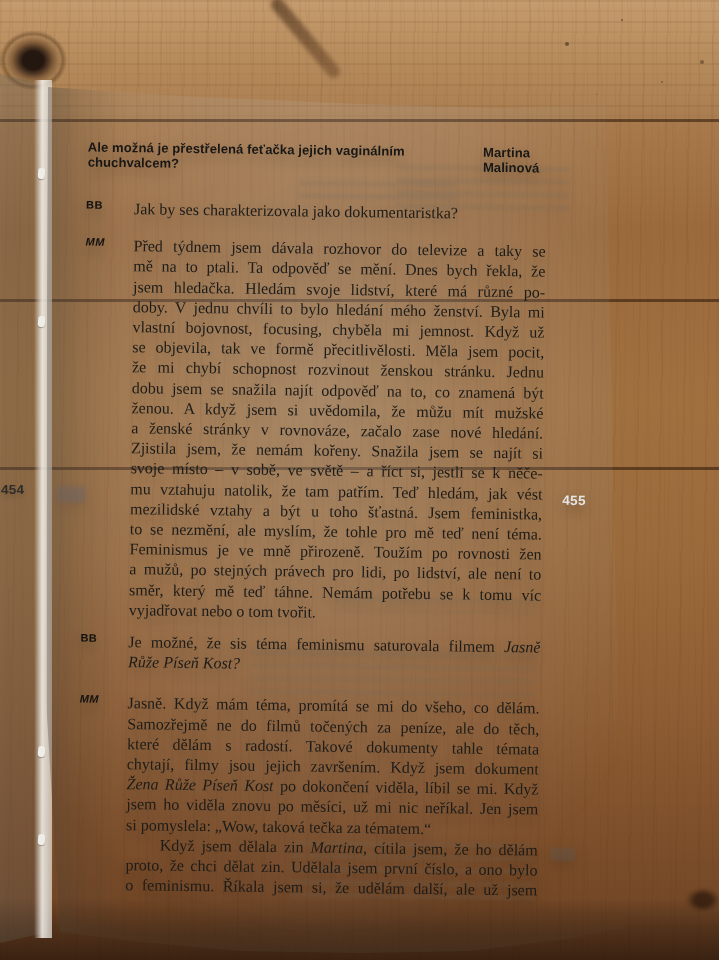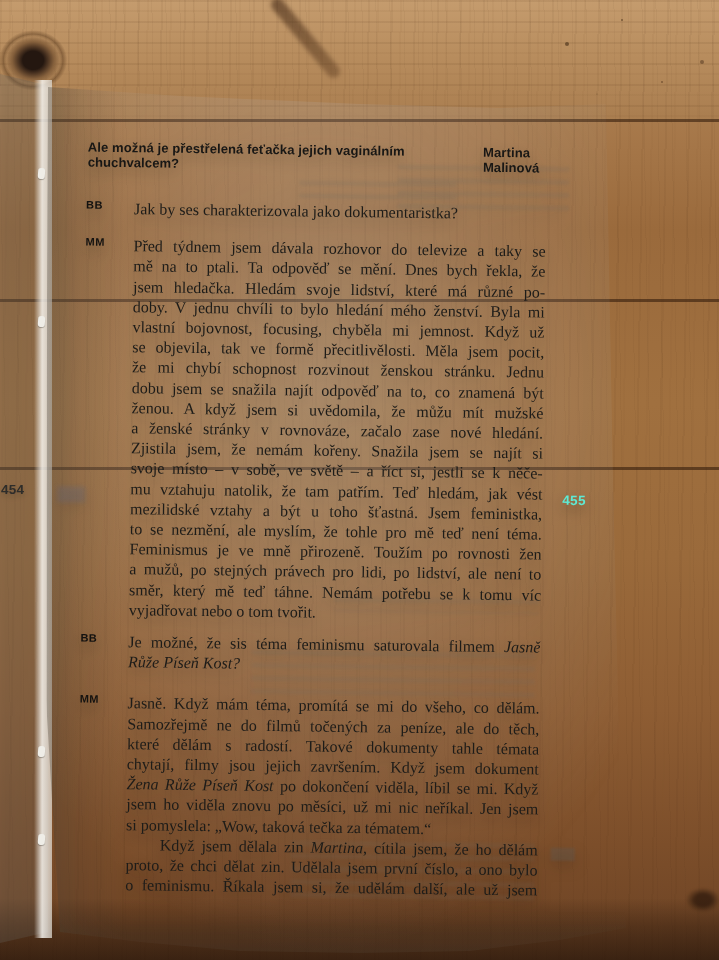--- a/index.html
+++ b/index.html
@@ -67,25 +67,25 @@
 
   
   .content{position:absolute;inset:0;transform:rotate(.75deg);transform-origin:120px 140px;color:#1c1b18;}
   .header{position:absolute;left:88px;top:140px;width:498px;display:flex;justify-content:space-between;
     font:bold 13px/15px "Liberation Sans",sans-serif;color:#181715;letter-spacing:.1px;}
   .textcol{position:absolute;left:135px;top:199px;width:412px;
     font-family:"Liberation Serif","DejaVu Serif",serif;font-size:16px;color:#1d1c19;}
   .turn{position:relative;}
   .t1{margin-top:17px}.t2{margin-top:12px}.t3{margin-top:21px}
   .speaker{position:absolute;left:-48px;top:0;font:bold 11px "Liberation Sans",sans-serif;letter-spacing:.4px;color:#131210;}
-  .speaker.mm{}
+  .speaker.mm{font-style:italic;}
   .line{line-height:20.2px;white-space:normal;}
   .line.just{text-align:justify;text-align-last:justify;}
   .it{font-style:italic;}
-  .pn-right{position:absolute;left:567px;top:487px;font:bold 13.5px "Liberation Sans",sans-serif;color:#5eead4;letter-spacing:.3px;}
+  .pn-right{position:absolute;left:567px;top:487px;font:bold 13.5px "Liberation Sans",sans-serif;color:#e5e5e5;letter-spacing:.3px;}
 
   
   .ghost{position:absolute;filter:blur(1.4px);
     background:repeating-linear-gradient(180deg,rgba(108,105,96,.30) 0 5px,transparent 5px 13px);}
   .g1{left:300px;top:178px;width:158px;height:24px;opacity:.55}
   .g2{left:398px;top:161px;width:172px;height:46px;opacity:.6}
   .g3{left:340px;top:594px;width:205px;height:15px;opacity:.5}
   .g4{left:258px;top:648px;width:284px;height:44px;opacity:.55}
   .g5{left:300px;top:838px;width:244px;height:60px;opacity:.5}
   .g6{left:560px;top:842px;width:24px;height:13px;background:rgba(95,92,85,.35);filter:blur(1px);}

